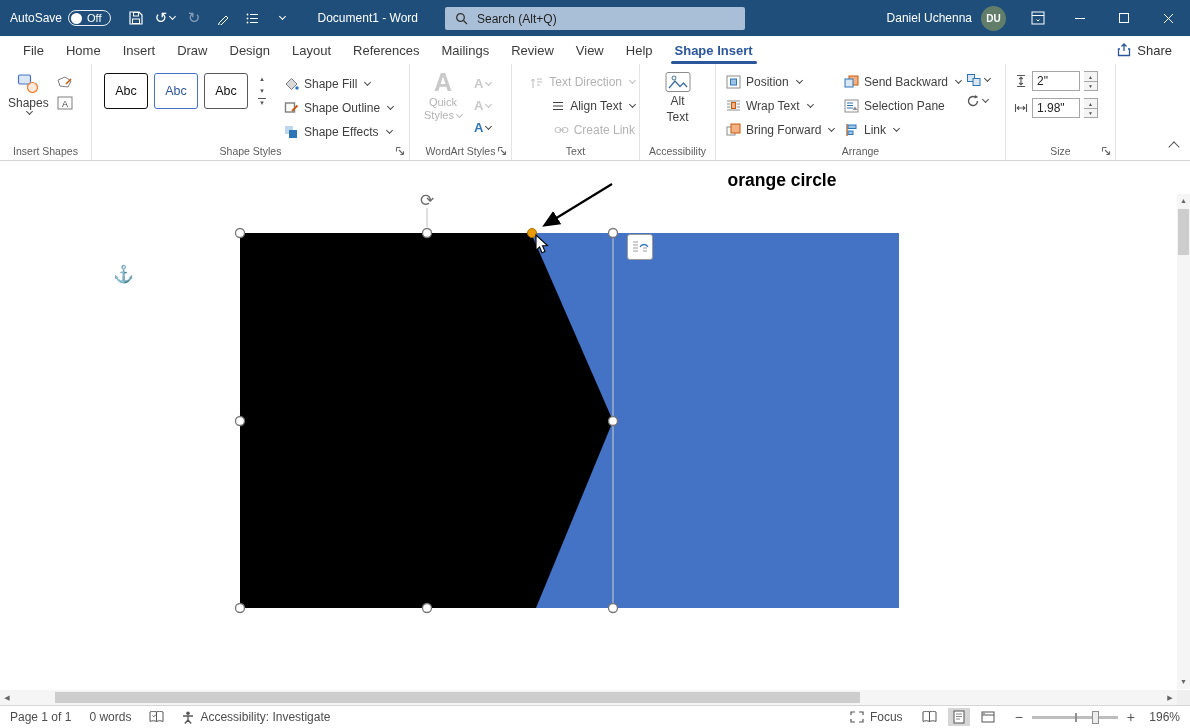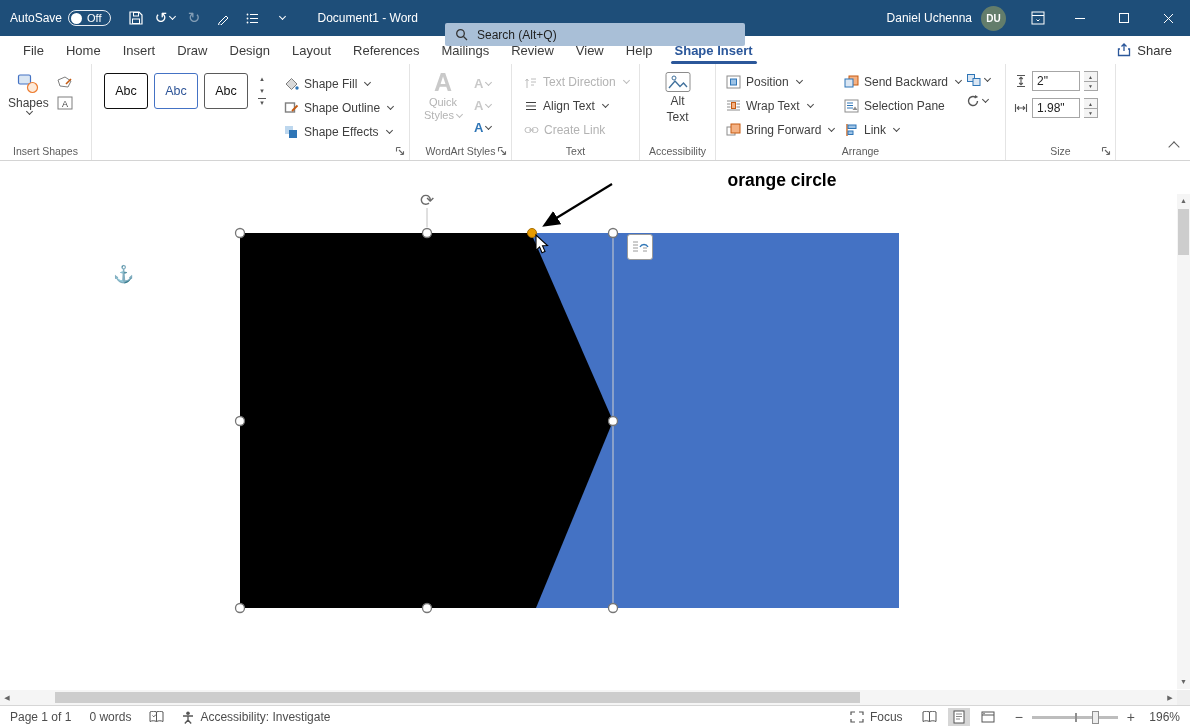--- a/index.html
+++ b/index.html
@@ -12,21 +12,21 @@
   .titlebar{height:36px;background:#1e4e79;display:flex;align-items:center;padding-left:10px;
             color:#fff;position:relative;font-size:12px;gap:2px}
   .autosave{display:flex;align-items:center;gap:6px;margin-right:10px}
   .as-pill{display:flex;align-items:center;gap:5px;border:1px solid rgba(255,255,255,.9);
            border-radius:9px;padding:1px 8px 1px 2px;font-size:11px}
   .as-knob{width:11px;height:11px;border-radius:50%;background:#fff}
   .tbtn{background:none;border:none;color:#fff;width:27px;height:36px;display:flex;
         align-items:center;justify-content:center;font-size:15px;padding:0}
   .tbtn.dim{color:rgba(255,255,255,.45)}
   .doc-title{margin-left:21px;white-space:nowrap}
-  .searchbox{position:absolute;left:50%;top:23px;transform:translateX(-50%);width:300px;height:23px;
+  .searchbox{position:absolute;left:50%;top:7px;transform:translateX(-50%);width:300px;height:23px;
              background:#a9bfd7;border-radius:2px;display:flex;align-items:center;gap:9px;
              padding:0 10px;color:#1f1f1f}
   .tb-right{margin-left:auto;display:flex;align-items:center}
   .uname{margin-right:9px}
   .avatar{width:25px;height:25px;border-radius:50%;background:#637d6b;display:flex;align-items:center;
           justify-content:center;font-size:10px;font-weight:700;margin-right:12px;border:none;color:#fff}
   .winbtn{width:44px;height:36px;background:none;border:none;display:flex;align-items:center;justify-content:center}
 
   
   .tabrow{height:28px;display:flex;align-items:stretch;padding-left:12px;background:#fff;
@@ -77,21 +77,21 @@
   .wa-wrap{display:flex;padding:5px 0 0 6px;gap:2px}
   .wa-big{display:flex;flex-direction:column;align-items:center;background:none;border:none;width:54px;
           color:#b3b3b3;font-size:11px;line-height:13px}
   .wa-A{font-size:25px;font-weight:700;color:#c9c9c9;line-height:27px}
   .wa-col{display:flex;flex-direction:column;gap:3px;padding-top:5px}
   .wa-sm{display:flex;align-items:center;background:none;border:none;padding:0 2px;height:19px}
   .A-dis{font-size:13px;font-weight:700;color:#c9c9c9}
   .A-fx{font-size:13px;font-weight:700;color:#2e75b6}
 
   .g-text{width:128px}
-  .rows{padding:7px 0 0 8px;display:flex;flex-direction:column;gap:2px;align-items:flex-start}
+  .rows{padding:7px 0 0 8px;display:flex;flex-direction:column;gap:2px;align-items:flex-end}
 
   .g-acc{width:76px;display:flex;justify-content:center}
   .acc-btn{margin-top:7px;display:flex;flex-direction:column;align-items:center;background:none;border:none;
            font-size:12px;color:#3f3f3f;gap:1px;line-height:15px;height:70px}
 
   .g-arrange{width:290px}
   .arr-wrap{display:flex;padding:7px 0 0 6px}
   .arr-col{display:flex;flex-direction:column;gap:2px;align-items:flex-start}
   .c1{width:118px}.c2{width:126px}
   .c3{width:38px;gap:7px;padding-top:2px}
@@ -312,20 +312,21 @@
             <span>Shape Effects</span>
             <span class="dd"></span>
           </button>
         </div>
       </div>
       <button class="launcher">
         <svg width="10" height="10" viewBox="0 0 10 10">
             <path d="M1.5 1.5 h4 M1.5 1.5 v4 M4 4 l4.5 4.5 M8.5 8.5 v-3.2 M8.5 8.5 h-3.2" fill="none" stroke="#666" stroke-width="1.1"></path>
           </svg>
       </button>
+      <div class="glabel">Shape Styles</div>
     </div>
 
     <div class="group g-wordart">
       <div class="wa-wrap">
         <button class="wa-big">
           <span class="wa-A">A</span>
           <span>Quick</span>
           <span style="display:flex;align-items:center">
               <span>Styles</span>
               <span class="dd dis"></span>

